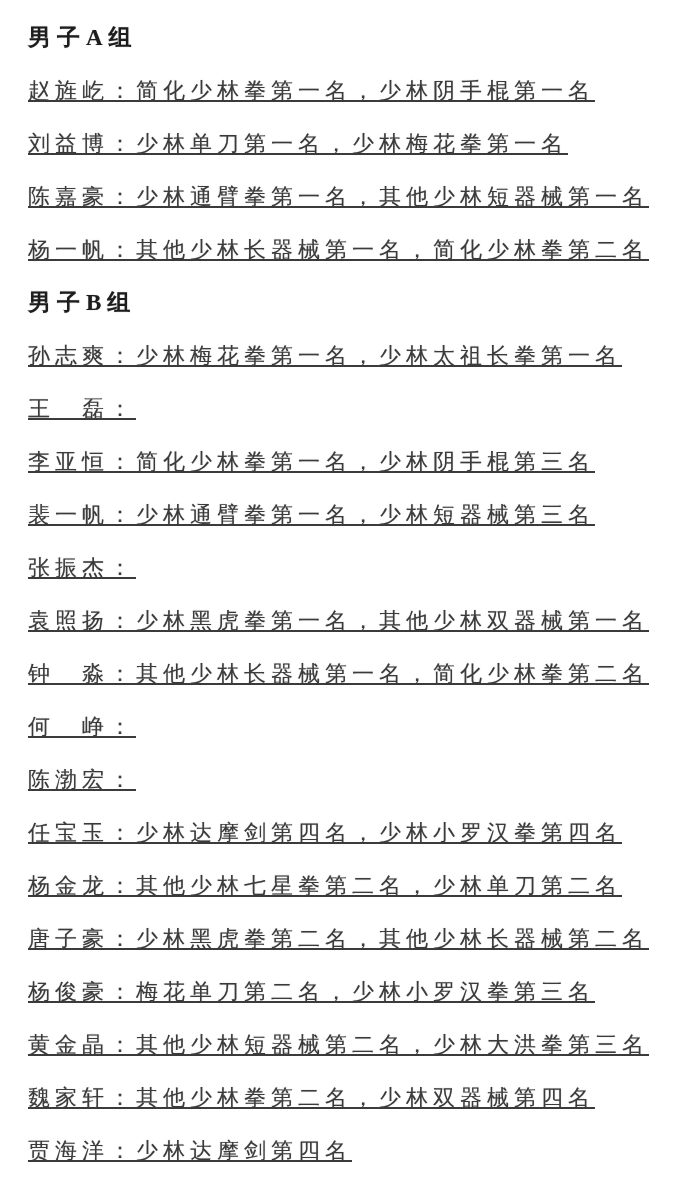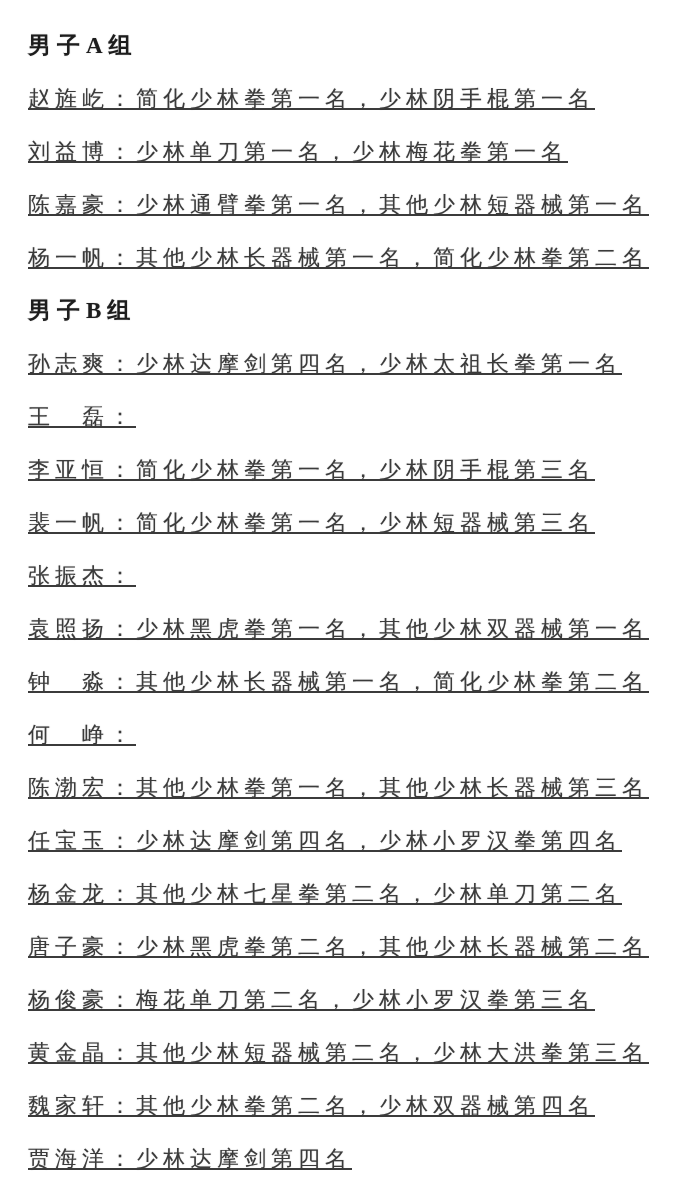--- a/index.html
+++ b/index.html
@@ -10,21 +10,21 @@
     width: 700px;
     height: 1189px;
     background: #ffffff;
     overflow: hidden;
     font-family: "Liberation Serif", "DejaVu Serif", serif;
   }
   .page {
     box-sizing: border-box;
     width: 700px;
     height: 1189px;
-    padding: 19px 6px 0 28px;
+    padding: 11px 6px 0 28px;
   }
   .line {
     height: 53px;
     display: flex;
     align-items: center;
     white-space: pre;
   }
   .heading {
     font-size: 23px;
     font-weight: bold;
@@ -56,37 +56,37 @@
   <div class="line entry"><span class="name">赵旌屹</span><span class="colon">：</span><span class="results">简化少林拳第一名，少林阴手棍第一名</span></div>
 
   <div class="line entry"><span class="name">刘益博</span><span class="colon">：</span><span class="results">少林单刀第一名，少林梅花拳第一名</span></div>
 
   <div class="line entry"><span class="name">陈嘉豪</span><span class="colon">：</span><span class="results">少林通臂拳第一名，其他少林短器械第一名</span></div>
 
   <div class="line entry"><span class="name">杨一帆</span><span class="colon">：</span><span class="results">其他少林长器械第一名，简化少林拳第二名</span></div>
 
   <div class="line heading">男子B组</div>
 
-  <div class="line entry"><span class="name">孙志爽</span><span class="colon">：</span><span class="results">少林达摩剑第四名，少林太祖长拳第一名</span></div>
+  <div class="line entry"><span class="name">孙志爽</span><span class="colon">：</span><span class="results">少林梅花拳第一名，少林太祖长拳第一名</span></div>
 
   <div class="line entry"><span class="name">王　磊</span><span class="colon">：</span></div>
 
   <div class="line entry"><span class="name">李亚恒</span><span class="colon">：</span><span class="results">简化少林拳第一名，少林阴手棍第三名</span></div>
 
-  <div class="line entry"><span class="name">裴一帆</span><span class="colon">：</span><span class="results">简化少林拳第一名，少林短器械第三名</span></div>
+  <div class="line entry"><span class="name">裴一帆</span><span class="colon">：</span><span class="results">少林通臂拳第一名，少林短器械第三名</span></div>
 
   <div class="line entry"><span class="name">张振杰</span><span class="colon">：</span></div>
 
   <div class="line entry"><span class="name">袁照扬</span><span class="colon">：</span><span class="results">少林黑虎拳第一名，其他少林双器械第一名</span></div>
 
   <div class="line entry"><span class="name">钟　淼</span><span class="colon">：</span><span class="results">其他少林长器械第一名，简化少林拳第二名</span></div>
 
   <div class="line entry"><span class="name">何　峥</span><span class="colon">：</span></div>
 
-  <div class="line entry"><span class="name">陈渤宏</span><span class="colon">：</span><span class="results">其他少林拳第一名，其他少林长器械第三名</span></div>
+  <div class="line entry"><span class="name">陈渤宏</span><span class="colon">：</span></div>
 
   <div class="line entry"><span class="name">任宝玉</span><span class="colon">：</span><span class="results">少林达摩剑第四名，少林小罗汉拳第四名</span></div>
 
   <div class="line entry"><span class="name">杨金龙</span><span class="colon">：</span><span class="results">其他少林七星拳第二名，少林单刀第二名</span></div>
 
   <div class="line entry"><span class="name">唐子豪</span><span class="colon">：</span><span class="results">少林黑虎拳第二名，其他少林长器械第二名</span></div>
 
   <div class="line entry"><span class="name">杨俊豪</span><span class="colon">：</span><span class="results">梅花单刀第二名，少林小罗汉拳第三名</span></div>
 
   <div class="line entry"><span class="name">黄金晶</span><span class="colon">：</span><span class="results">其他少林短器械第二名，少林大洪拳第三名</span></div>

